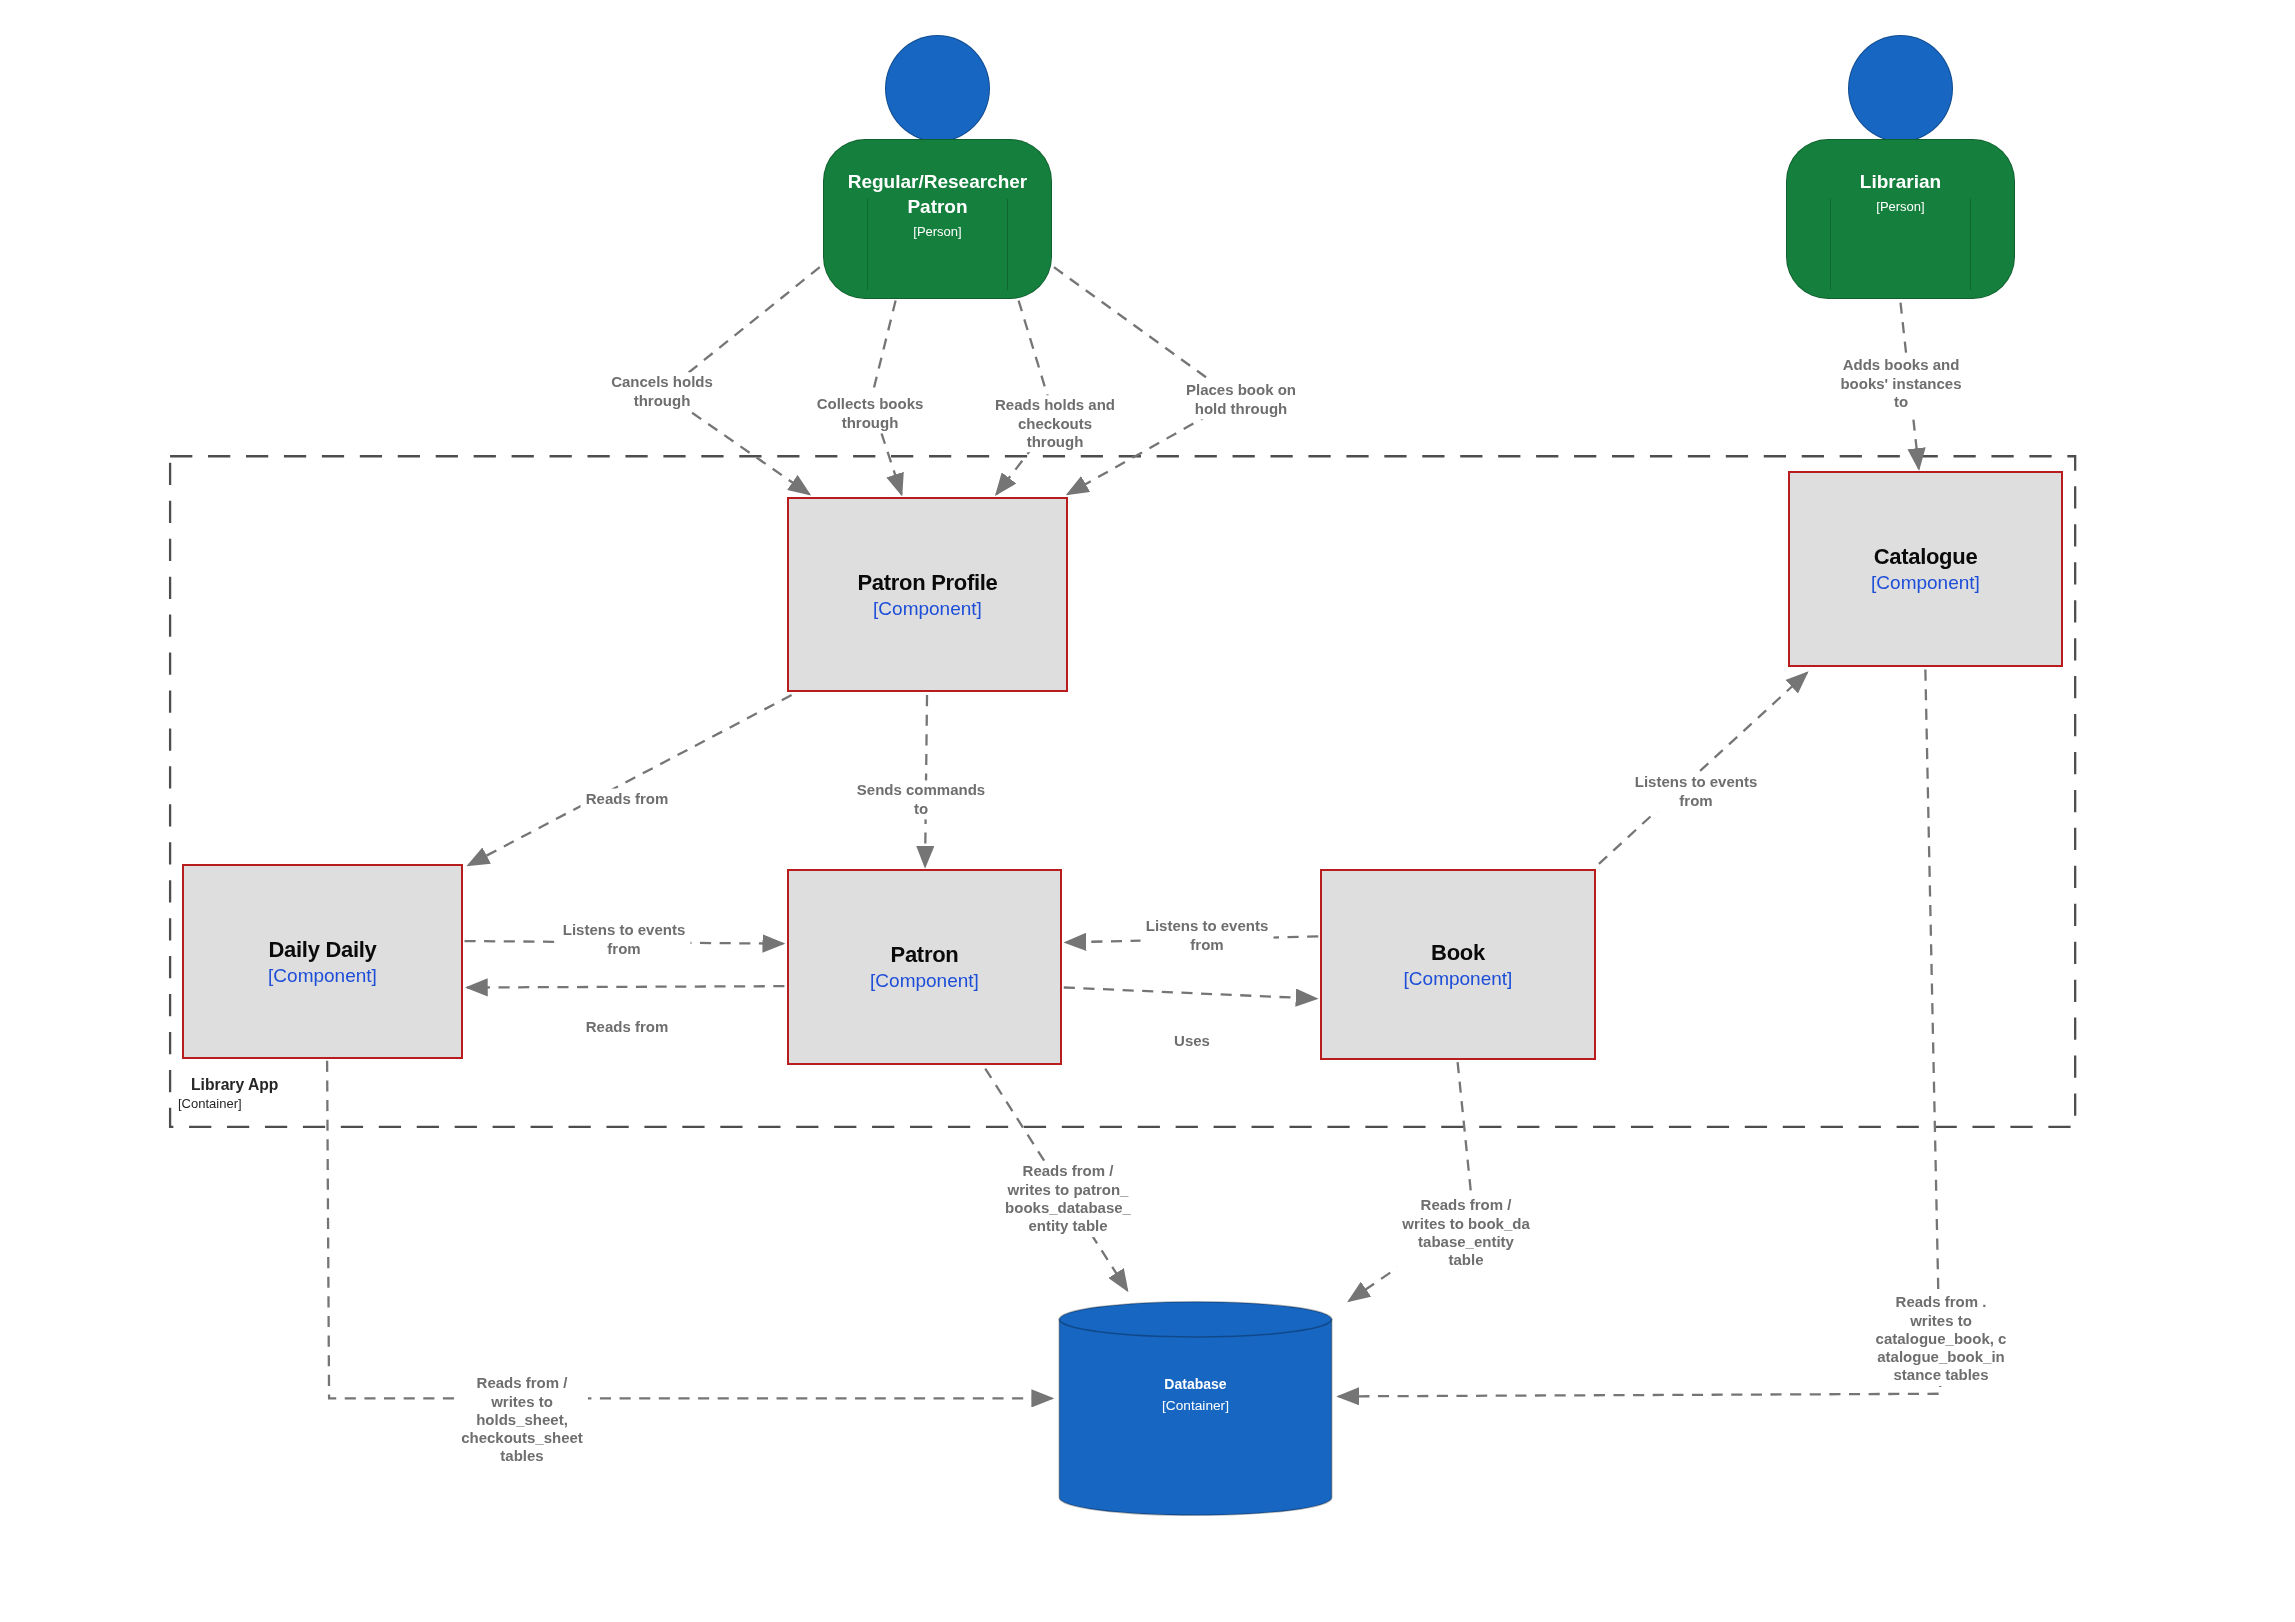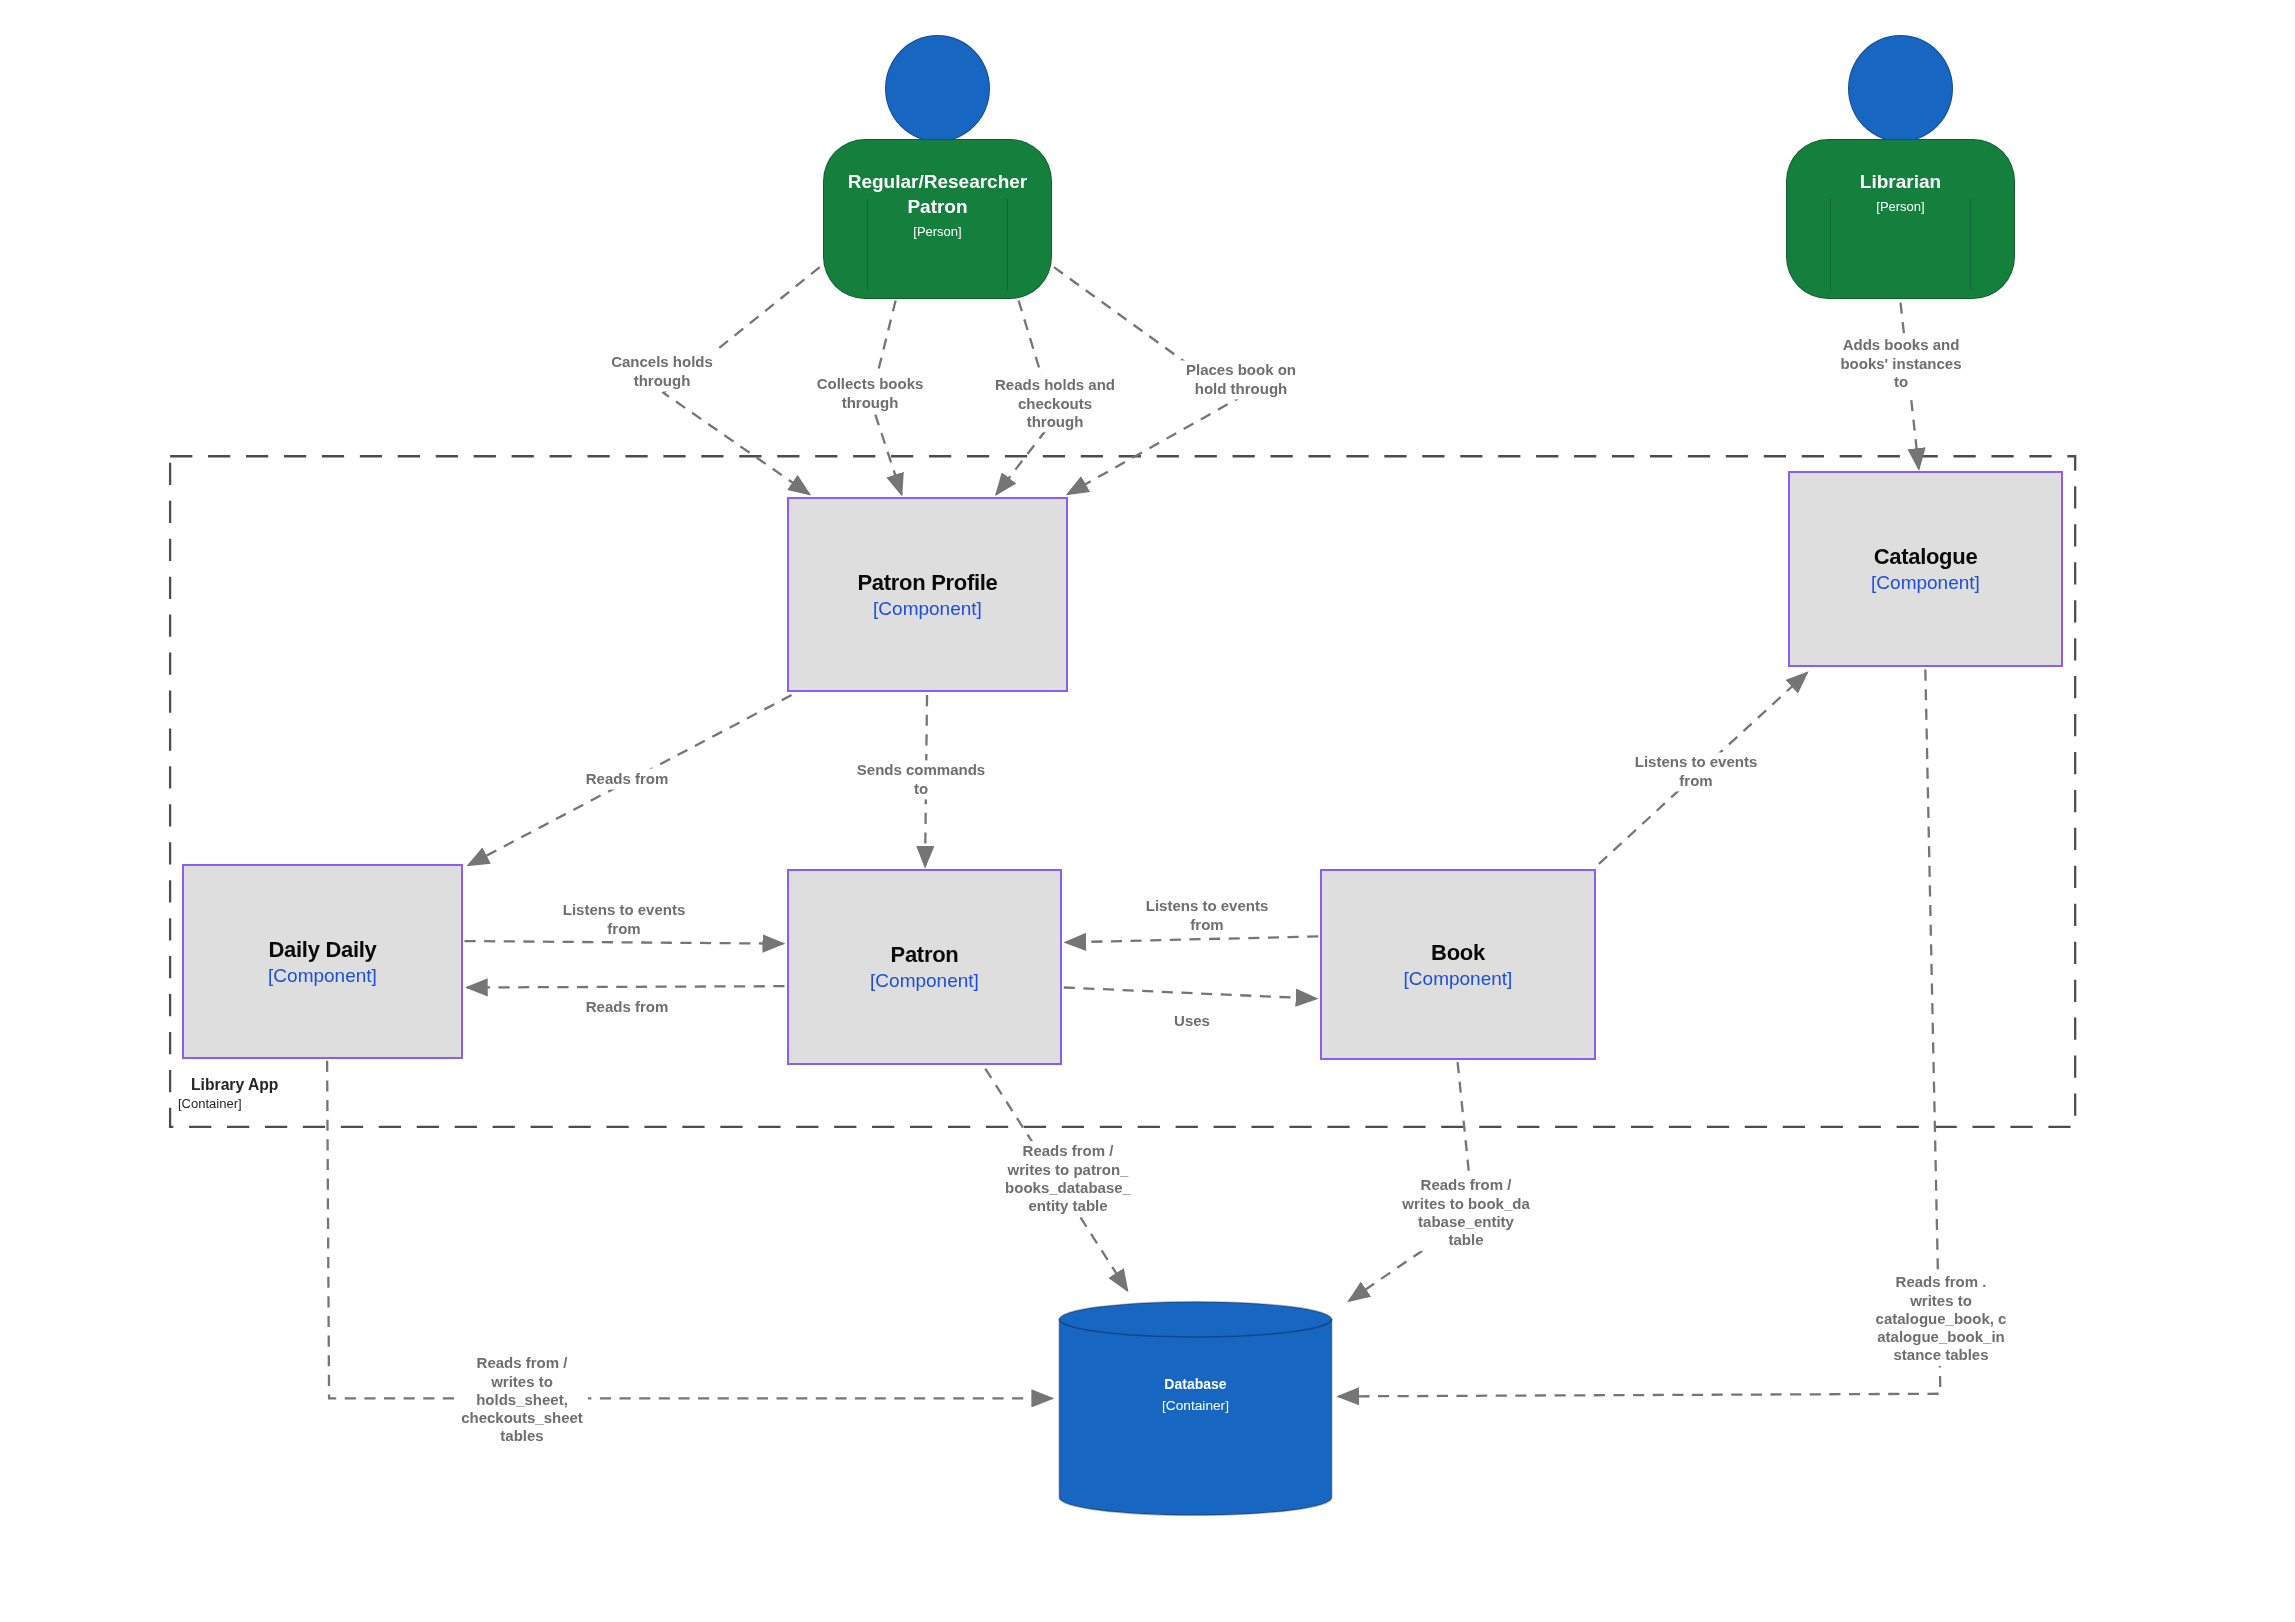--- a/index.html
+++ b/index.html
@@ -5,21 +5,21 @@
   html,body { margin:0; padding:0; background:#ffffff; }
   #canvas {
     position:relative; width:2295px; height:1623px; background:#ffffff;
     font-family:"Liberation Sans", sans-serif; overflow:hidden;
   }
   .edges-svg { position:absolute; left:0; top:0; width:2295px; height:1623px; }
 
   
   .node { position:absolute; box-sizing:border-box; display:flex; flex-direction:column;
           align-items:center; justify-content:center; text-align:center; }
-  .component { background:#DEDEDE; border:2px solid #8b5cf6; }
+  .component { background:#DEDEDE; border:2px solid #b91c1c; }
   .component .node-title { font-size:22px; font-weight:bold; color:#0a0a0a; letter-spacing:-0.3px; line-height:26px; }
   .component .node-type  { font-size:19px; color:#1d4ed8; margin-top:2px; }
 
   .person { position:absolute; }
   .person-head { position:absolute; top:0; width:105px; height:107px; border-radius:50%;
                  background:#1766C1; border:1.3px solid rgba(0,0,0,0.25); box-sizing:border-box; }
   .person-body { position:absolute; left:0; right:0; bottom:0; height:160px;
                  background:#15803d; border:1.3px solid rgba(0,0,0,0.25); border-radius:42px;
                  box-sizing:border-box; text-align:center; color:#ffffff; }
   .person-body .node-title { margin-top:29px; font-size:19px; font-weight:bold; line-height:25px; color:#fff; }
@@ -28,21 +28,21 @@
   .arm-l { left:19%; } .arm-r { right:19%; }
 
   .db { position:absolute; }
   .db-text { position:absolute; left:0; right:0; top:76px; text-align:center; color:#ffffff; }
   .db-title { font-size:14px; font-weight:bold; }
   .db-type  { font-size:13.7px; margin-top:5.9px; }
 
   
   .edge-label { position:absolute; transform:translate(-50%,-50%); white-space:pre-line;
                 text-align:center; font-size:15px; line-height:18.3px; font-weight:bold;
-                color:#6E6E6E; background:#ffffff; padding:1.3px 5.2px; }
+                color:#6E6E6E; background:#ffffff; padding:1.3px 5.2px;margin-top:20px; }
 
   
   .boundary-label { position:absolute; color:#262626; text-align:left; }
   .boundary-name { font-size:15.7px; font-weight:bold; line-height:18.3px;margin-left:13px; }
   .boundary-type { font-size:13px; margin-top:2px; }
 </style>
 </head>
 <body>
 
 <div id="canvas">

